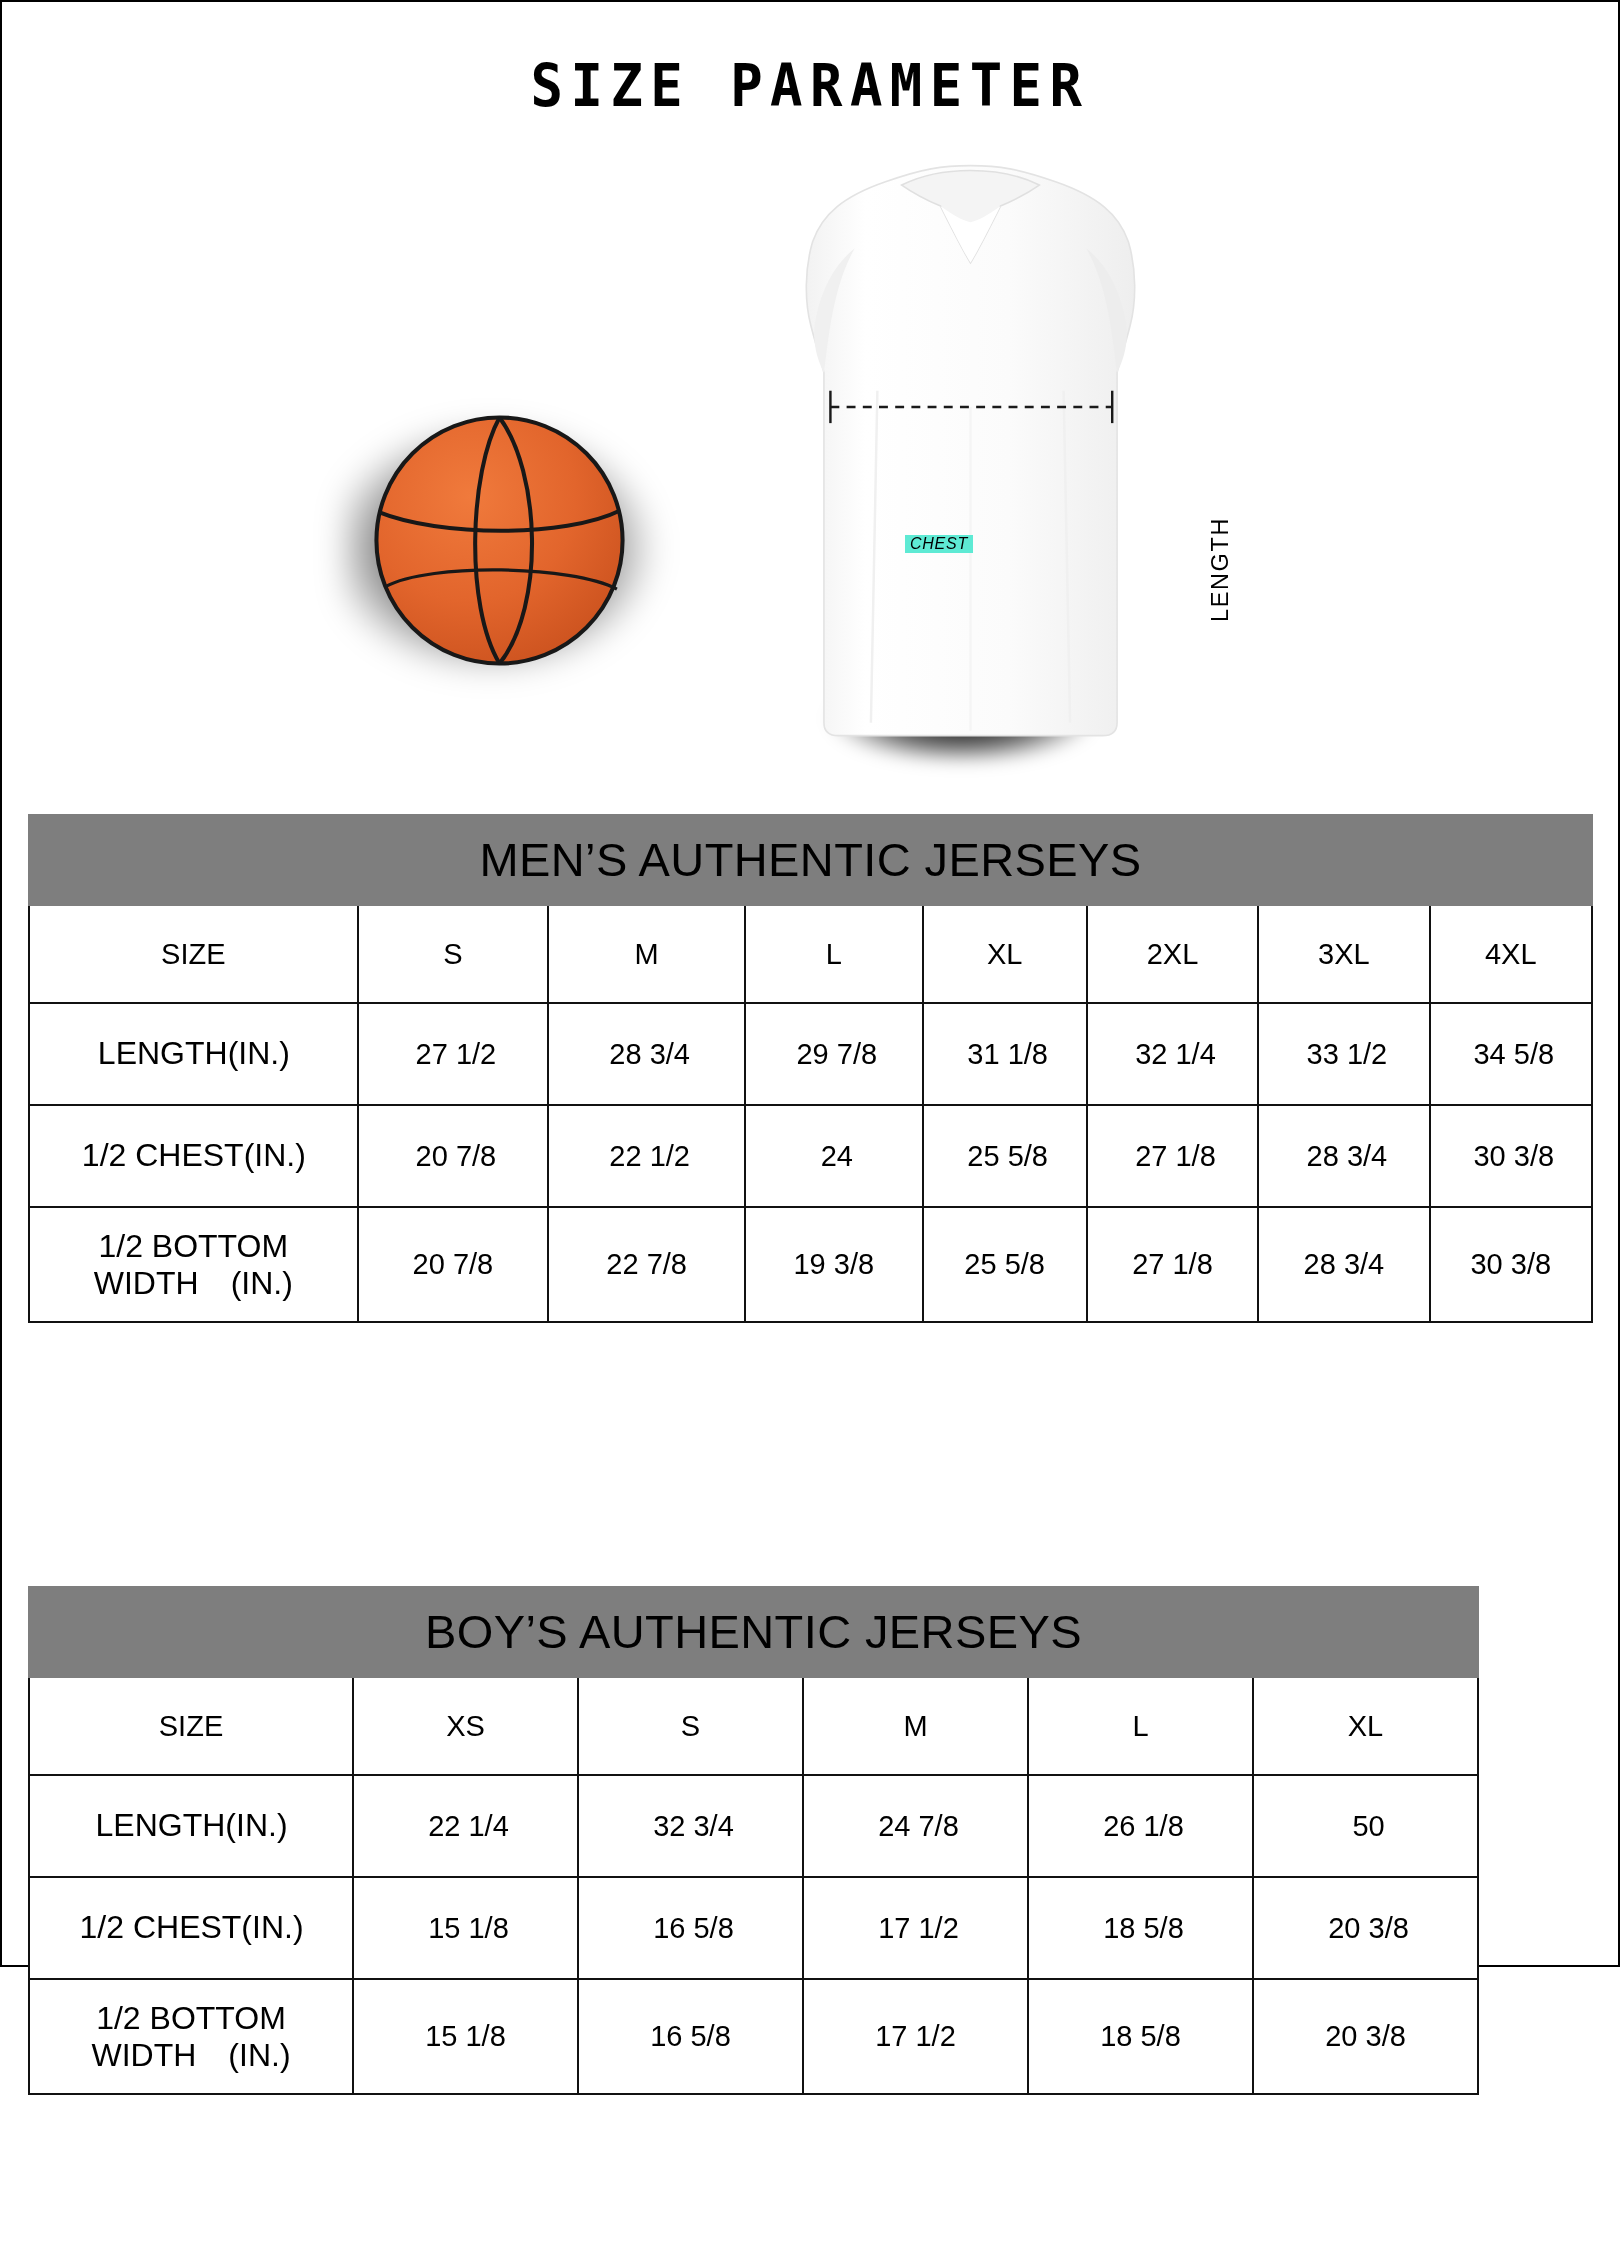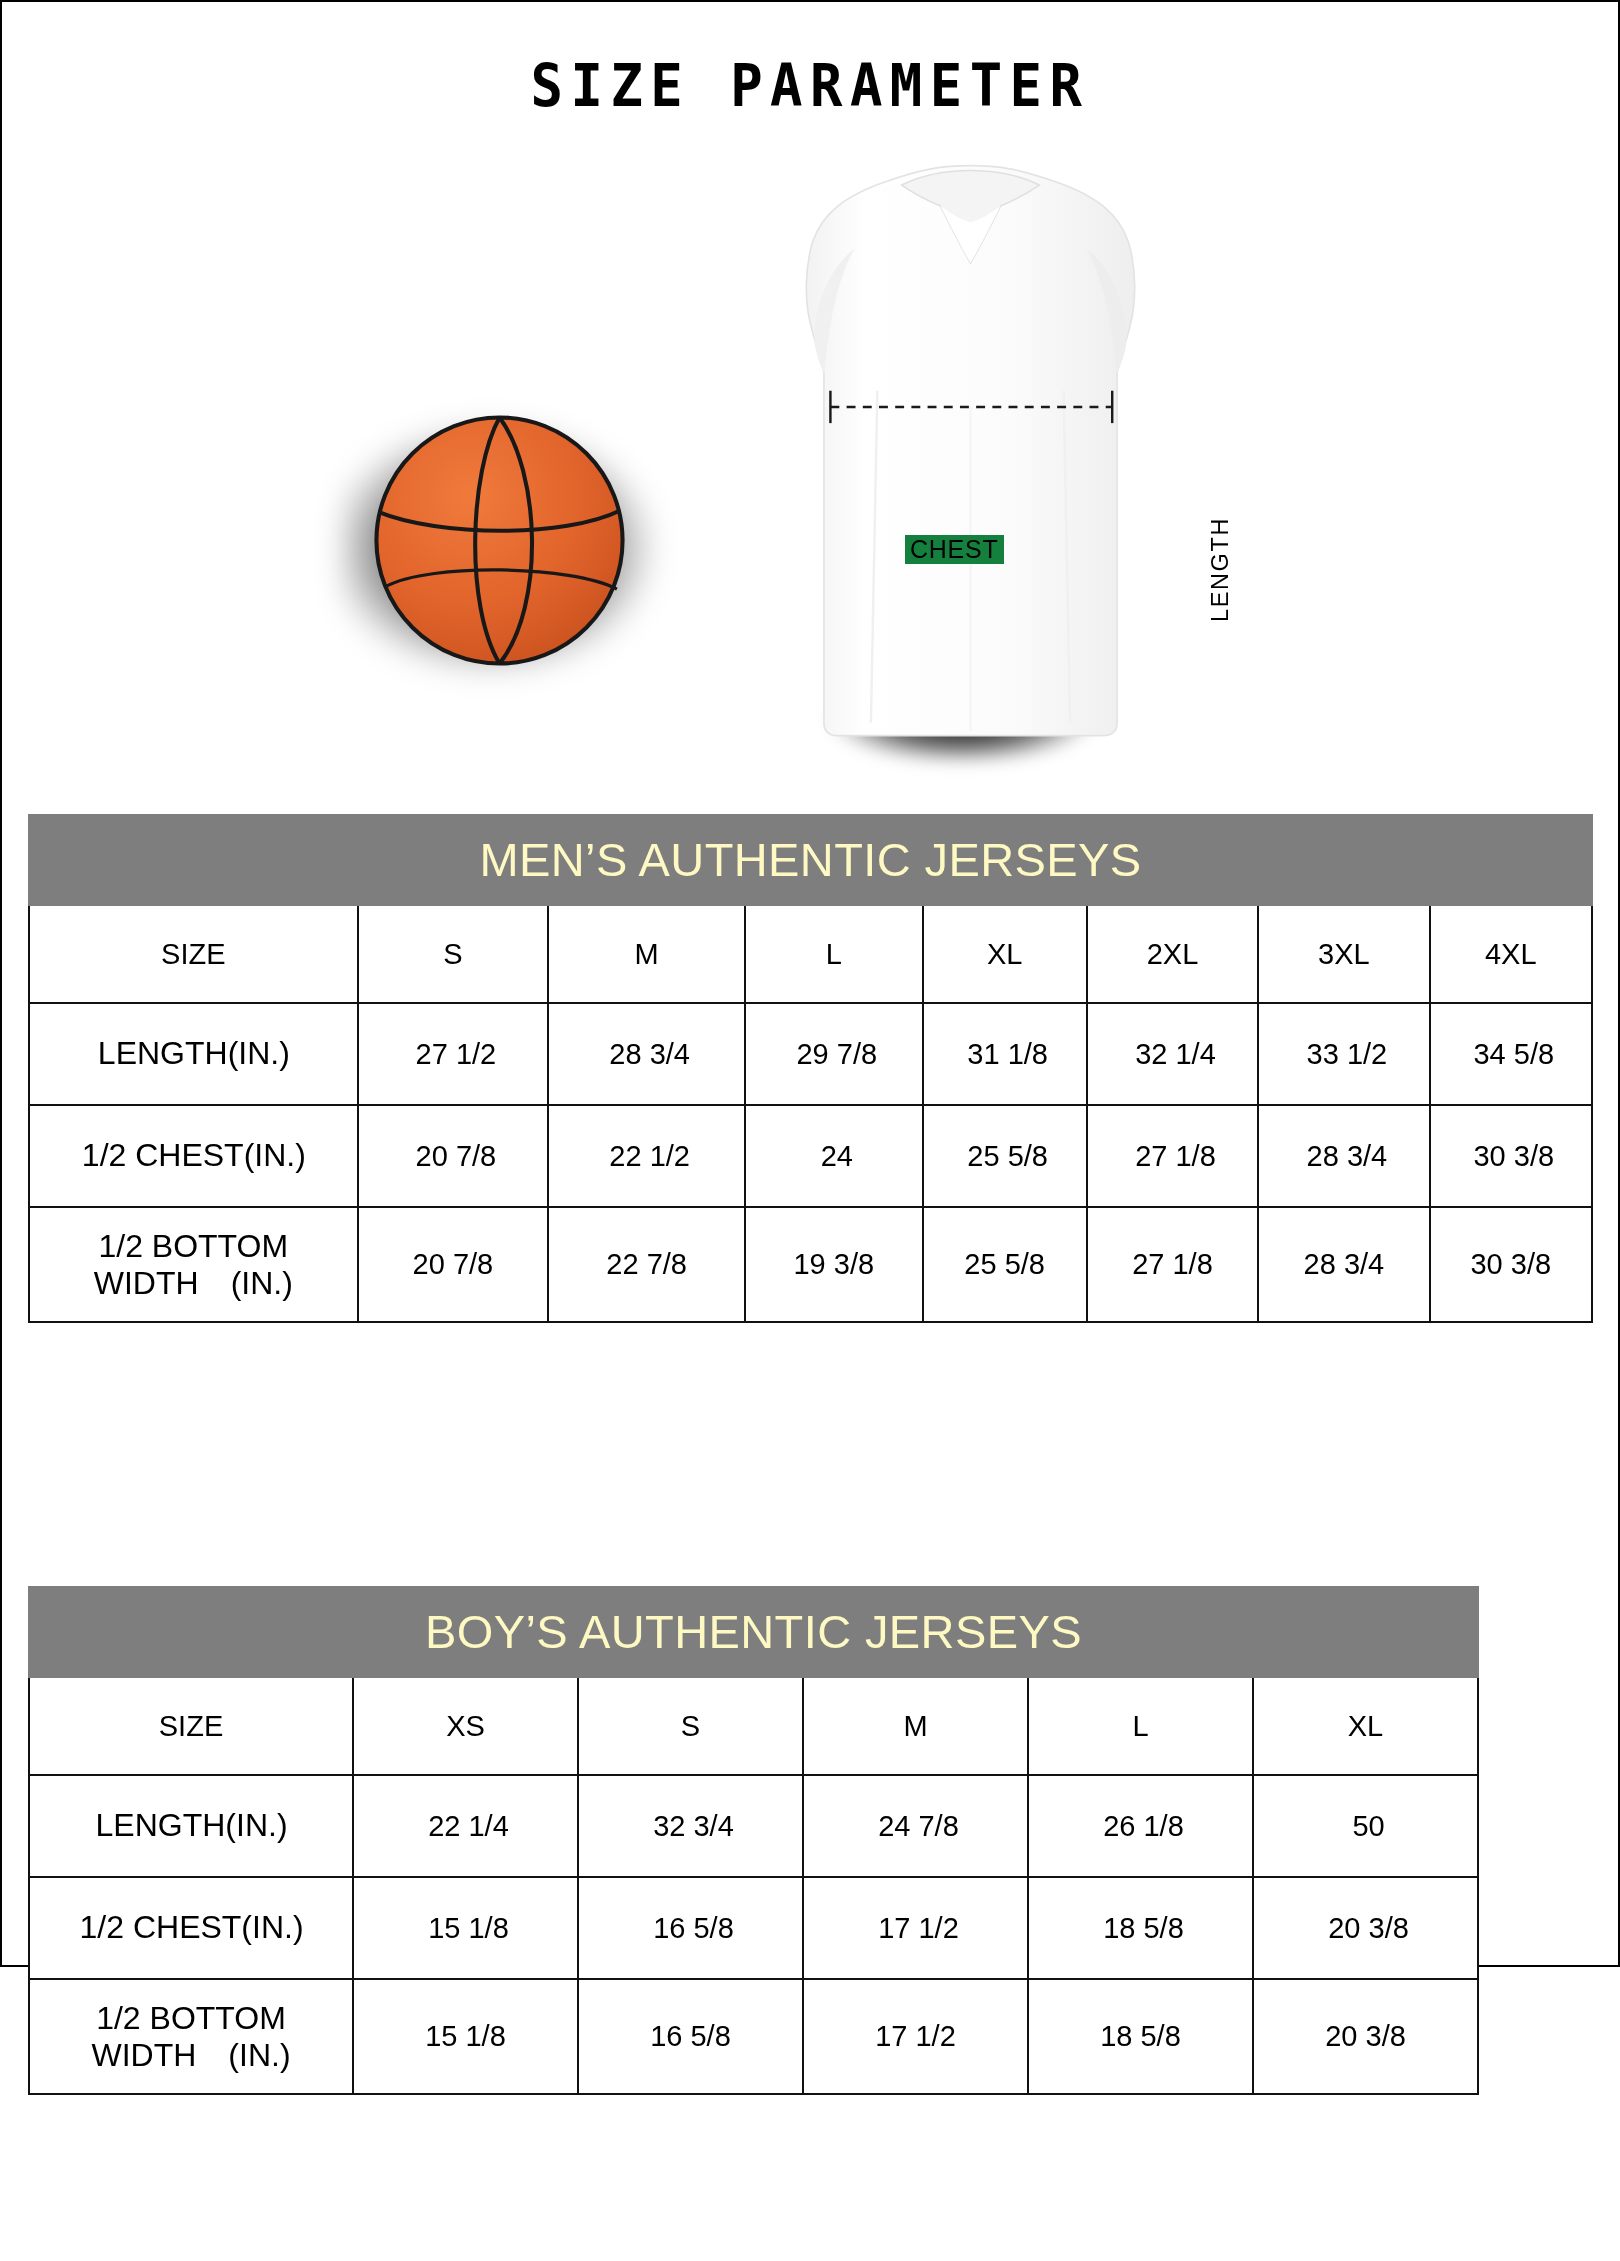--- a/index.html
+++ b/index.html
@@ -82,24 +82,25 @@
     top: 551px;
     width: 267px;
     height: 65px;
     background: radial-gradient(ellipse at 50% 30%, rgba(0,0,0,0.95) 0%, rgba(0,0,0,0.6) 40%, rgba(0,0,0,0) 72%);
     filter: blur(7.3px);
   }
   .chest-label {
     position: absolute;
     left: 903px;
     top: 387px;
-    font-size: 25px;
+    font-size: 16px;
     letter-spacing: 0.8px;
-    background: #15803d;
+    background: #5eead4;
     padding: 0 4.9px;
+    font-style: italic;
   }
   .length-label {
     position: absolute;
     left: 1205px;
     top: 369px;
     font-size: 23.5px;
     letter-spacing: 1.6px;
     writing-mode: vertical-rl;
     text-orientation: mixed;
     transform: rotate(180deg);
@@ -118,21 +119,21 @@
   th, td {
     border: 2.4px solid #111111;
     text-align: center;
     vertical-align: middle;
     font-size: 29px;
     padding: 0;
     line-height: 1.18;
   }
   .hdr-band td {
     background: #7e7e7e;
-    color: #fef9c3;
+    color: #000000;
     font-size: 47px;
     height: 88px;
     letter-spacing: 0.4px;
     border-color: #7e7e7e;
     font-weight: 400;
     margin-top: 8px;
   }
   tr.rowh td { height: 96px; }
   tr.rowd td { height: 100px; padding-left: 6px; }
   tr.rowd2 td { height: 113px; }

